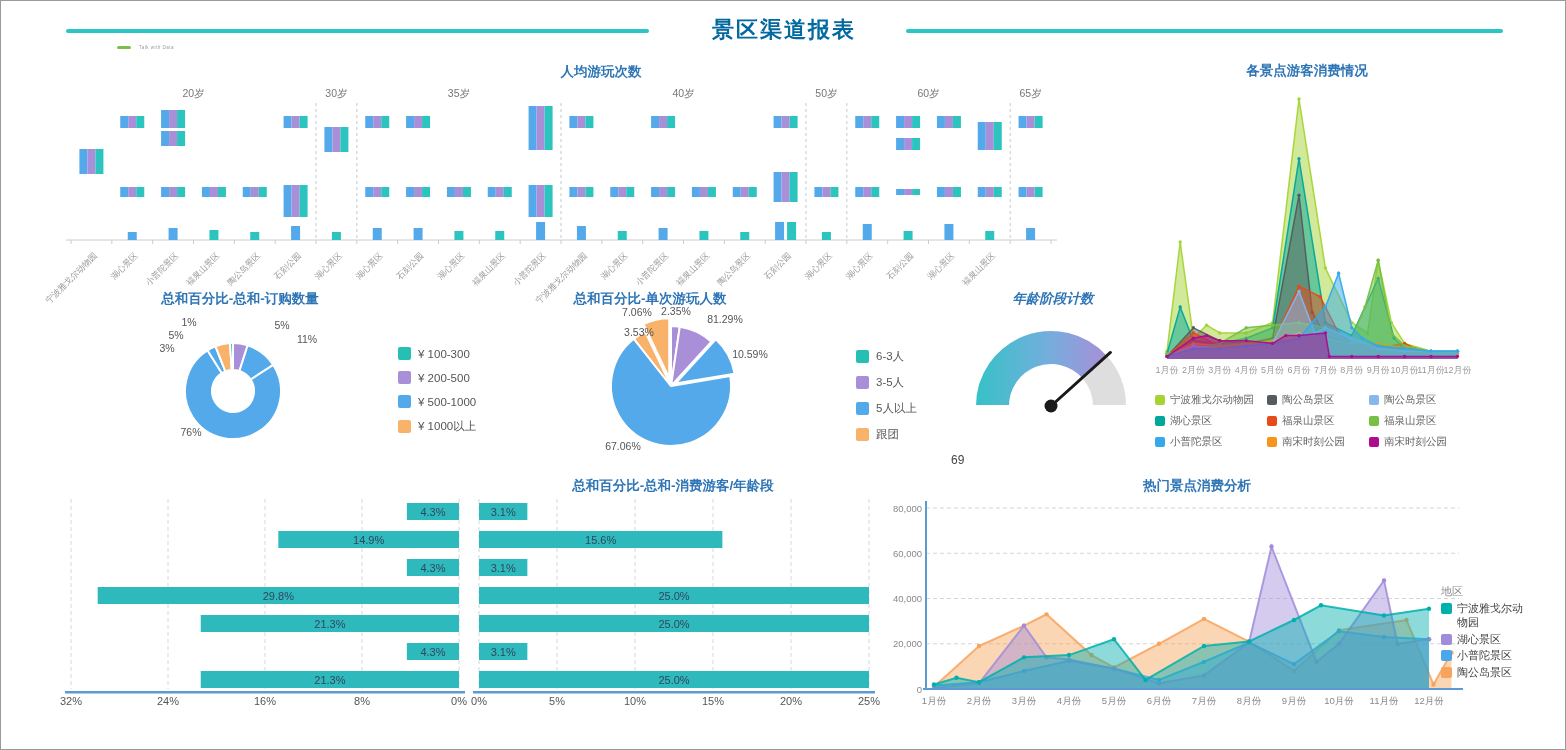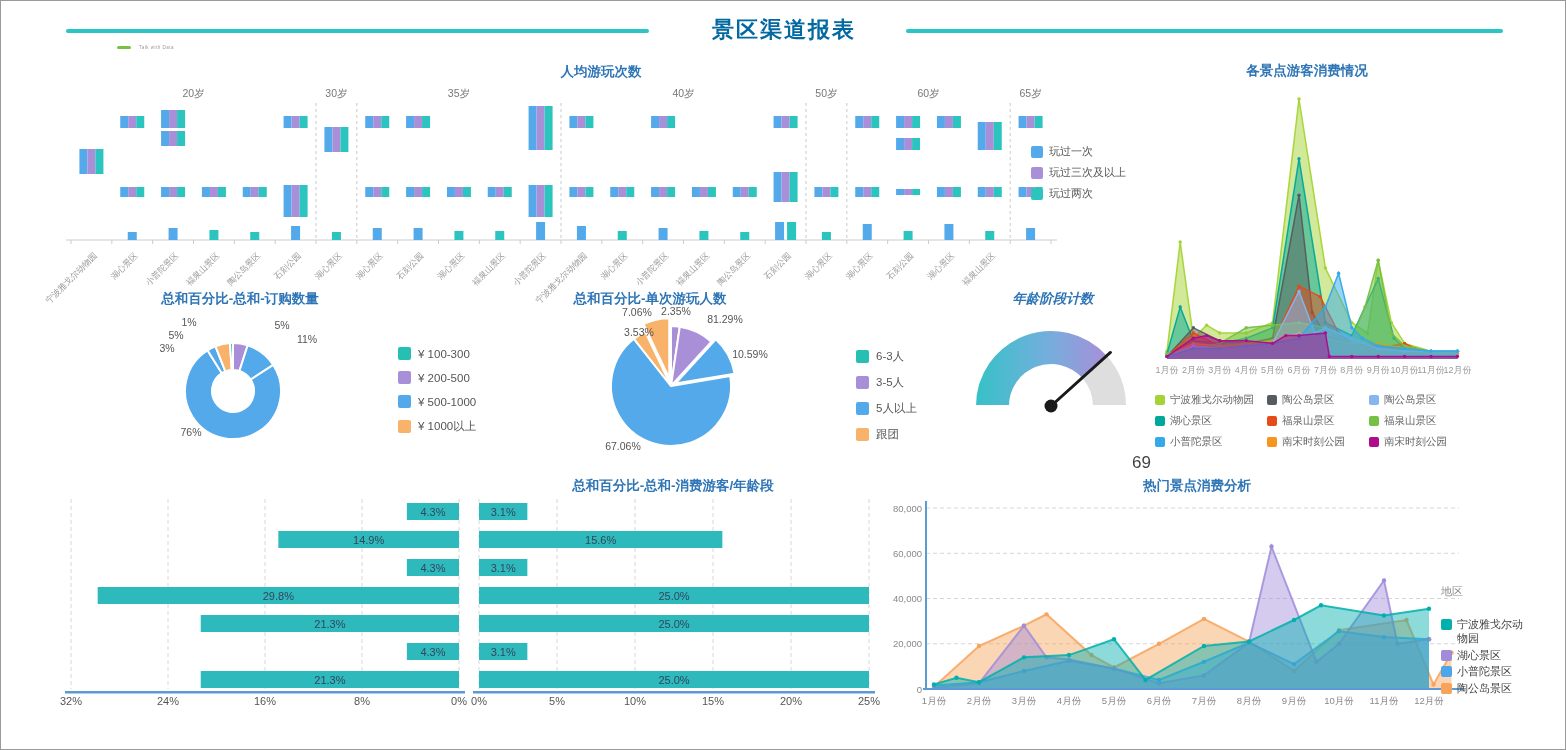--- a/index.html
+++ b/index.html
@@ -16,26 +16,26 @@
   .lg-item{display:flex;align-items:center;margin-bottom:6px;cursor:pointer;}
   .lg-item .sw{display:inline-block;flex:none;border-radius:2px;}
   #legend1 .lg-item{margin-bottom:6px;font-size:11px;color:#555;}
   #legend1 .sw{width:12px;height:12px;margin-right:6px;}
   #legend2{display:grid;grid-template-columns:112px 102px 112px;column-gap:0;row-gap:7px;font-size:10.5px;color:#666;}
   #legend2 .lg-item{margin:0;}
   #legend2 .sw{width:10px;height:10px;margin-right:5px;}
   #legend3 .lg-item,#legend4 .lg-item{font-size:11.5px;color:#555;margin-bottom:11px;}
   #legend3 .sw,#legend4 .sw{width:13px;height:13px;margin-right:7px;}
   #legend5{font-size:11px;color:#444;width:120px;}
-  #legend5 .legend-title{color:#8b8b8b;margin-bottom:19px;display:block;}
+  #legend5 .legend-title{color:#8b8b8b;margin-bottom:3px;display:block;}
   #legend5 .lg-item{margin-bottom:3px;align-items:flex-start;}
   #legend5 .sw{width:11px;height:11px;margin-right:5px;margin-top:1px;}
   #legend5 .lb{max-width:70px;line-height:1.25;}
   .pie-label{position:absolute;transform:translate(-50%,-50%);font-size:10.5px;color:#555;white-space:nowrap;}
-  #gauge-value{position:absolute;left:950px;top:452px;width:200px;text-align:right;font-size:17px;color:#444;}
+  #gauge-value{position:absolute;left:950px;top:452px;width:200px;text-align:left;font-size:12px;color:#444;}
   svg{position:absolute;overflow:visible;}
 </style>
 </head>
 <body>
 
 <div id="page">
   <div id="logo">
     <span class="dash"></span>
     <span class="logo-text">Talk with Data</span>
   </div>
@@ -582,34 +582,20 @@
       <text x="208" y="208" text-anchor="middle" font-size="9.5" fill="#888">5月份</text>
       <text x="253" y="208" text-anchor="middle" font-size="9.5" fill="#888">6月份</text>
       <text x="298" y="208" text-anchor="middle" font-size="9.5" fill="#888">7月份</text>
       <text x="343" y="208" text-anchor="middle" font-size="9.5" fill="#888">8月份</text>
       <text x="388" y="208" text-anchor="middle" font-size="9.5" fill="#888">9月份</text>
       <text x="433" y="208" text-anchor="middle" font-size="9.5" fill="#888">10月份</text>
       <text x="478" y="208" text-anchor="middle" font-size="9.5" fill="#888">11月份</text>
       <text x="523" y="208" text-anchor="middle" font-size="9.5" fill="#888">12月份</text>
     </svg>
 
-  <div id="legend1" class="legend-col" style="left:1030px;top:143px;">
-      <div class="lg-item">
-        <span class="sw" style="background: rgb(84, 169, 234);"></span>
-        <span class="lb">玩过一次</span>
-      </div>
-      <div class="lg-item">
-        <span class="sw" style="background: rgb(169, 143, 216);"></span>
-        <span class="lb">玩过三次及以上</span>
-      </div>
-      <div class="lg-item">
-        <span class="sw" style="background: rgb(43, 196, 190);"></span>
-        <span class="lb">玩过两次</span>
-      </div>
-    </div>
   <div id="legend2" class="legend-col" style="left:1154px;top:392px;">
       <div class="lg-item">
         <span class="sw" style="background: rgb(164, 212, 52);"></span>
         <span class="lb">宁波雅戈尔动物园</span>
       </div>
       <div class="lg-item">
         <span class="sw" style="background: rgb(85, 91, 94);"></span>
         <span class="lb">陶公岛景区</span>
       </div>
       <div class="lg-item">

